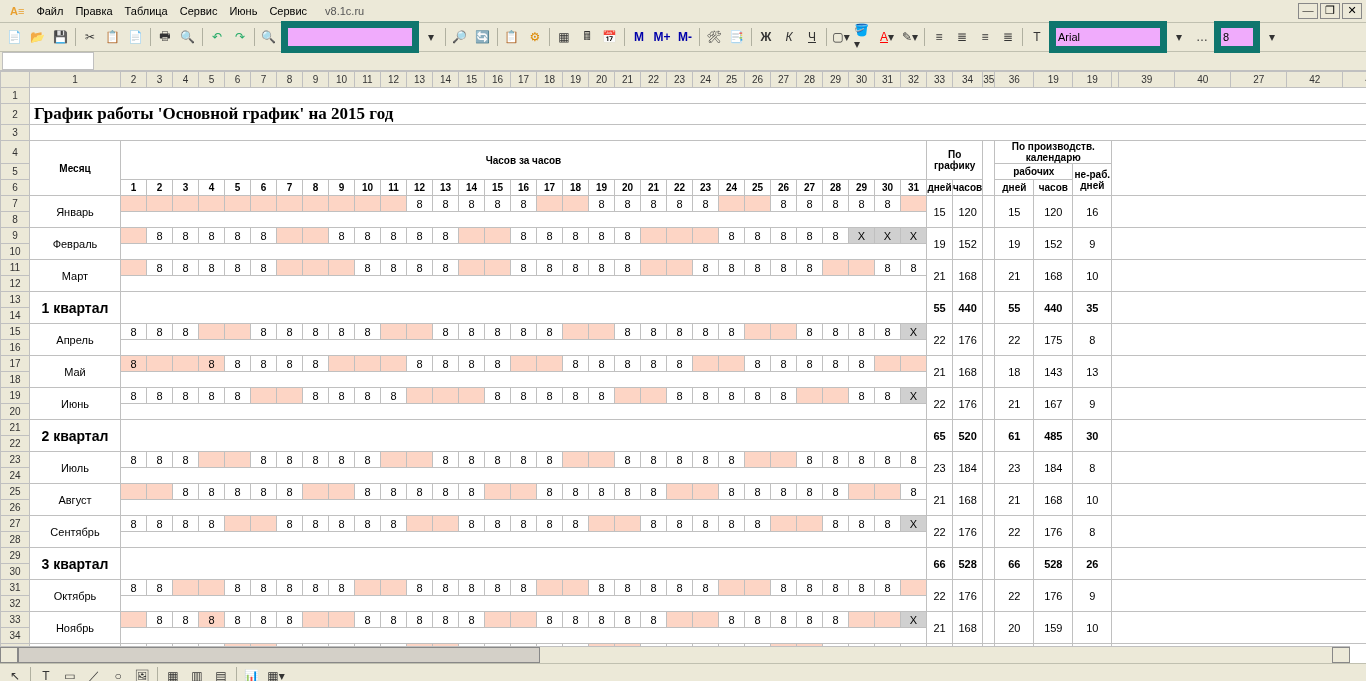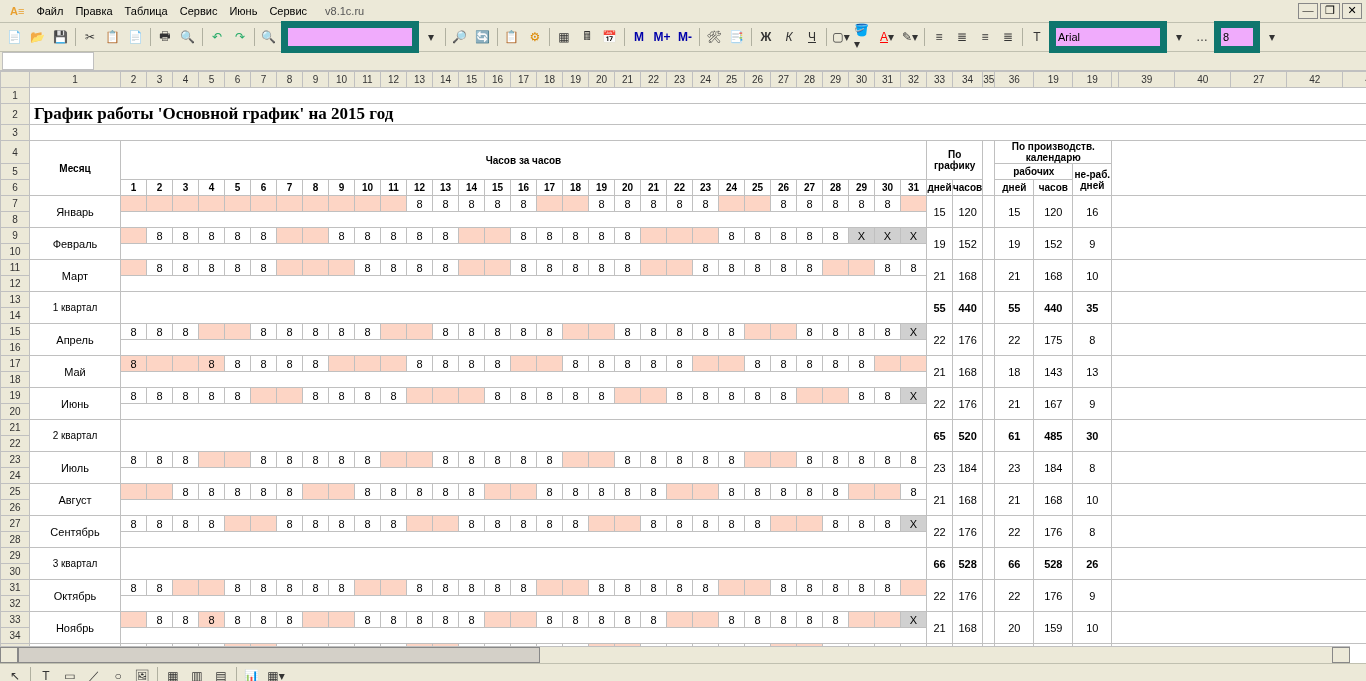--- a/index.html
+++ b/index.html
@@ -16,21 +16,21 @@
 table{border-collapse:collapse;table-layout:fixed}
 td,th{border:1px solid #c0c0c0;height:15px;font-size:11px;padding:0;text-align:center;vertical-align:middle;background:#fff}
 th{background:#ece9d8;font-weight:normal;color:#333;font-size:10px}
 .rh{background:#ece9d8;font-size:10px;color:#333;width:28px;min-width:28px}
 .colh{width:25px;min-width:25px}
 .colh-wide{width:90px;min-width:90px}
 .colh-med{width:38px;min-width:38px}
 .title-cell{text-align:left;font-weight:bold;font-size:17px;padding-left:4px;font-family:"Times New Roman",serif}
 .hdr{font-weight:bold;font-size:10px}
 .month{text-align:center;font-size:11px}
-.qtr{font-weight:normal;font-size:10px}
+.qtr{font-weight:bold;font-size:14px}
 .pink{background:#fdd5c5}
 .gray{background:#d0d0d0}
 .stat{font-size:11px}
 .bold{font-weight:bold}
 .narrow{height:8px!important;line-height:8px;font-size:1px}
 .narrow td{height:8px!important}
 .bottombar{height:24px;background:#ece9d8;border-top:1px solid #c0c0b0;display:flex;align-items:center;padding:0 4px;gap:2px}
 .formula-box{width:90px;height:16px;border:1px solid #c0c0c0;background:#fff;margin-left:2px}
 .scroll-h{position:absolute;bottom:0;left:0;right:16px;height:16px;background:#ece9d8;border-top:1px solid #c0c0c0}
 .scroll-h::before,.scroll-h::after{content:"";position:absolute;width:16px;height:14px;top:0;background:#ece9d8;border:1px solid #888}

